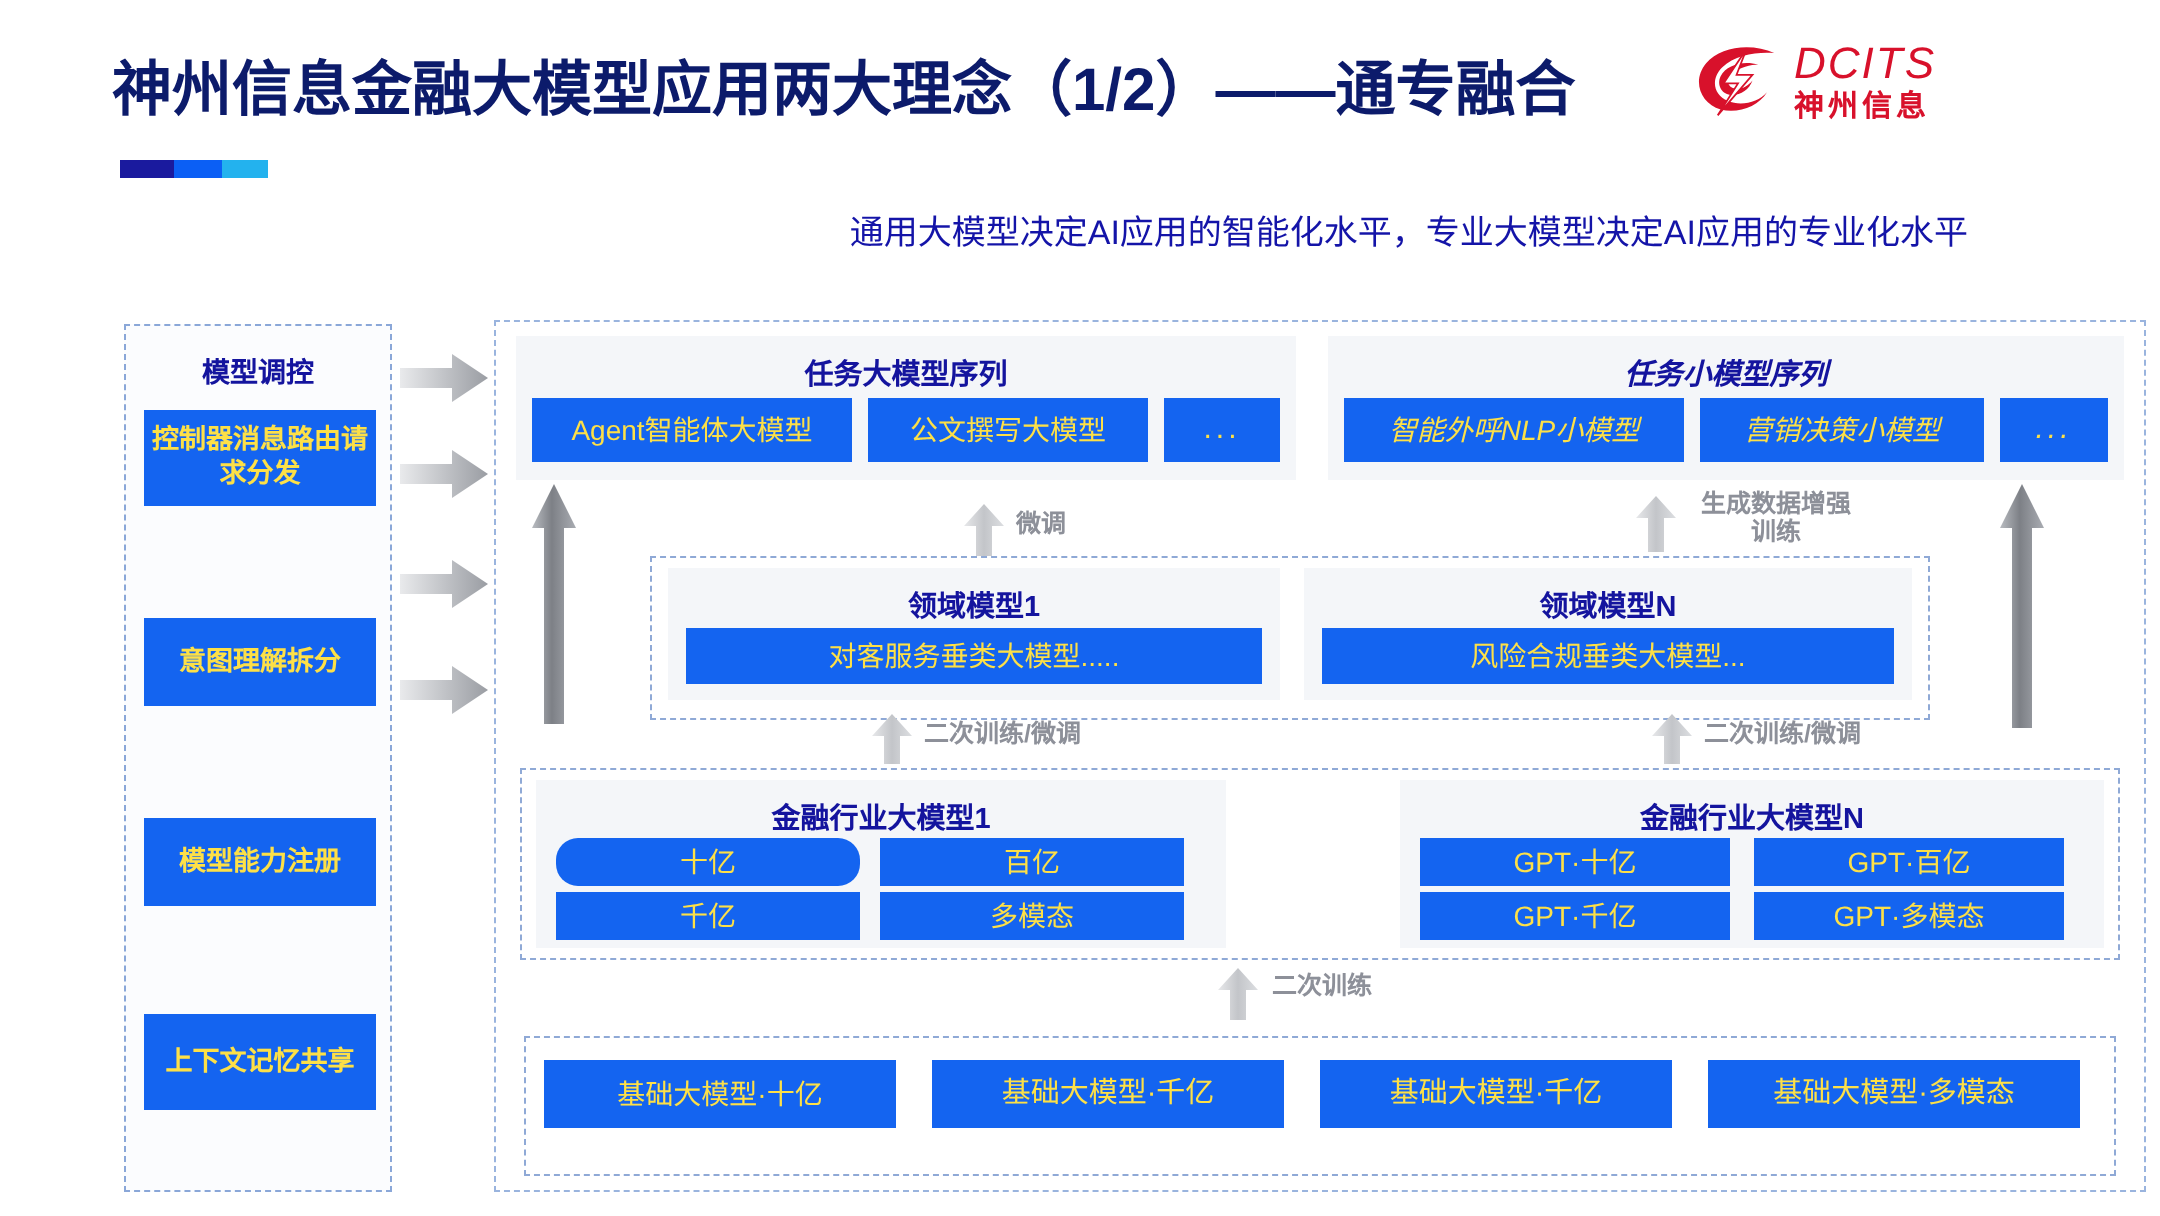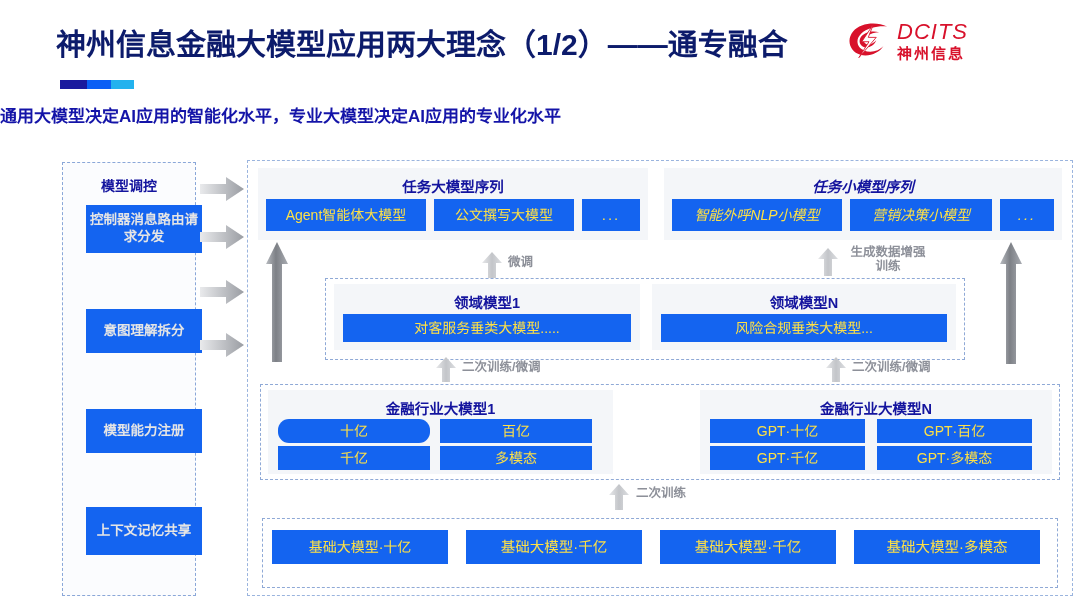--- a/index.html
+++ b/index.html
@@ -31,40 +31,40 @@
   .logo{
     position:absolute;right:16px;top:20px;
     display:flex;align-items:center;gap:6px;
   }
   .logo-mark{width:44px;height:42px;flex:0 0 auto;}
   .logo-text{display:flex;flex-direction:column;line-height:1;}
   .logo-en{font-size:22px;font-weight:normal;color:#d8112b;font-style:italic;letter-spacing:1px;}
   .logo-cn{font-size:15px;font-weight:bold;color:#d8112b;letter-spacing:2px;margin-top:3px;}
 
   .subtitle{
-    position:absolute;left:0;right:0;top:102px;text-align:left;
-    font-size:17px;font-weight:bold;color:#1414a8;
+    position:absolute;left:0;right:0;top:102px;text-align:right;
+    font-size:17px;font-weight:normal;color:#1414a8;
   }
 
   
   .left-panel{
     position:absolute;left:62px;top:162px;width:134px;height:434px;
     border:1px dashed #8aa7d8;background:#fbfcfe;
     box-sizing:border-box;
   }
   .left-title{
     position:absolute;left:0;right:0;top:12px;text-align:center;
     font-size:14px;font-weight:bold;color:#14149e;
   }
   .left-btn{
     position:absolute;left:9px;width:116px;
-    background:#1464f0;color:#e5e5e5;
+    background:#1464f0;color:#fde047;
     font-size:13.5px;font-weight:bold;
     display:flex;align-items:center;justify-content:center;text-align:center;
-    box-sizing:border-box;padding:2px 4px;line-height:1.25;margin-left:14px;
+    box-sizing:border-box;padding:2px 4px;line-height:1.25;
   }
   .lb0{top:42px;height:48px;}
   .lb1{top:146px;height:44px;}
   .lb2{top:246px;height:44px;}
   .lb3{top:344px;height:48px;}
 
   
   .arrow-r{position:absolute;width:44px;height:24px;}
 
   

